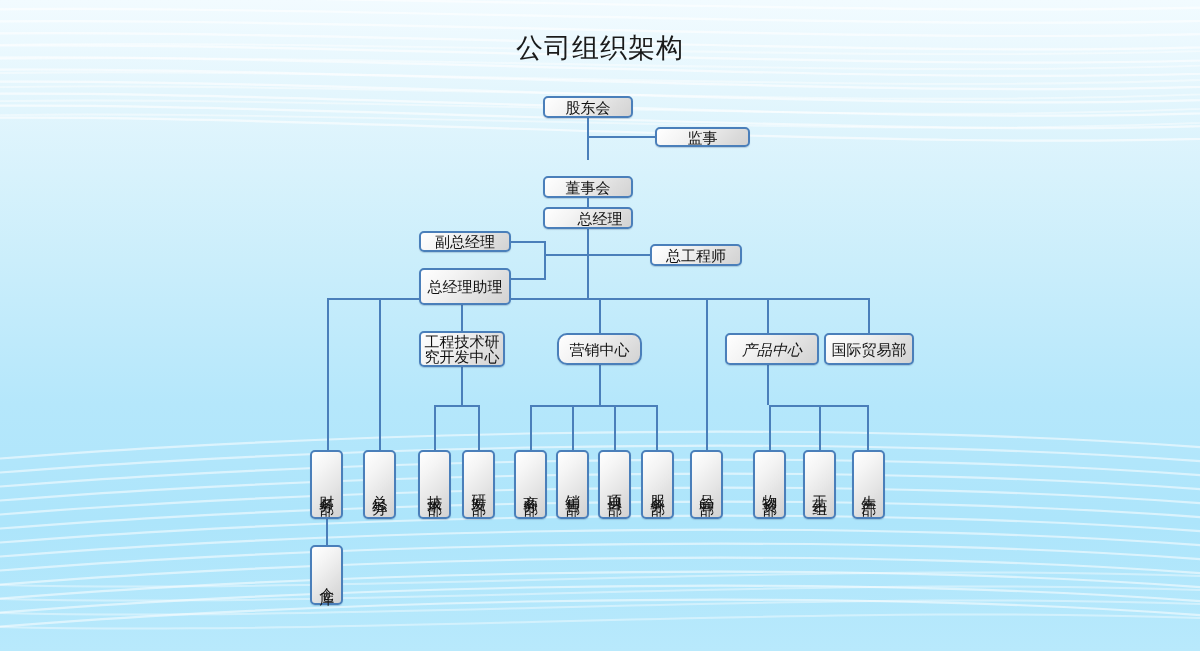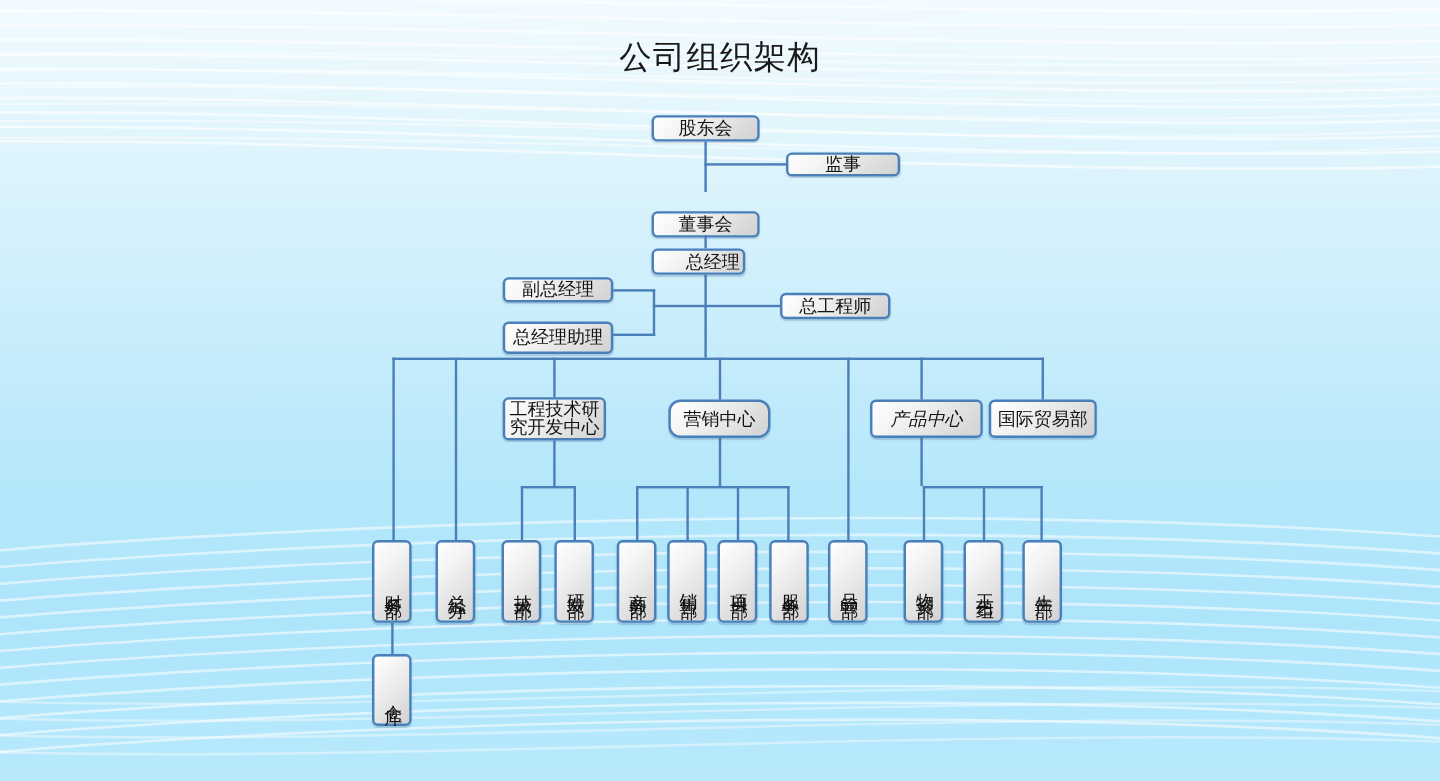--- a/index.html
+++ b/index.html
@@ -193,29 +193,29 @@
   </div>
 
   <div class="node" style="left:655px; top:127px; width:95px; height:20px;">
     <span>监事</span>
   </div>
 
   <div class="node" style="left:543px; top:160px; width:90px; height:22px;margin-top:16px;">
     <span>董事会</span>
   </div>
 
-  <div class="node" style="left:543px; top:207px; width:78px; height:22px;padding-left:24px;">
+  <div class="node" style="left:543px; top:207px; width:90px; height:22px;padding-left:24px;">
     <span>总经理</span>
   </div>
 
   <div class="node" style="left:419px; top:231px; width:92px; height:21px;text-align:right;">
     <span>副总经理</span>
   </div>
 
-  <div class="node" style="left:419px; top:268px; width:92px; height:27px;">
+  <div class="node" style="left:419px; top:268px; width:92px; height:37px;">
     <span>总经理助理</span>
   </div>
 
   <div class="node" style="left:650px; top:244px; width:92px; height:22px;">
     <span>总工程师</span>
   </div>
 
   <div class="node" style="left:419px; top:331px; width:86px; height:36px;">
     <span>工程技术研
 究开发中心</span>

